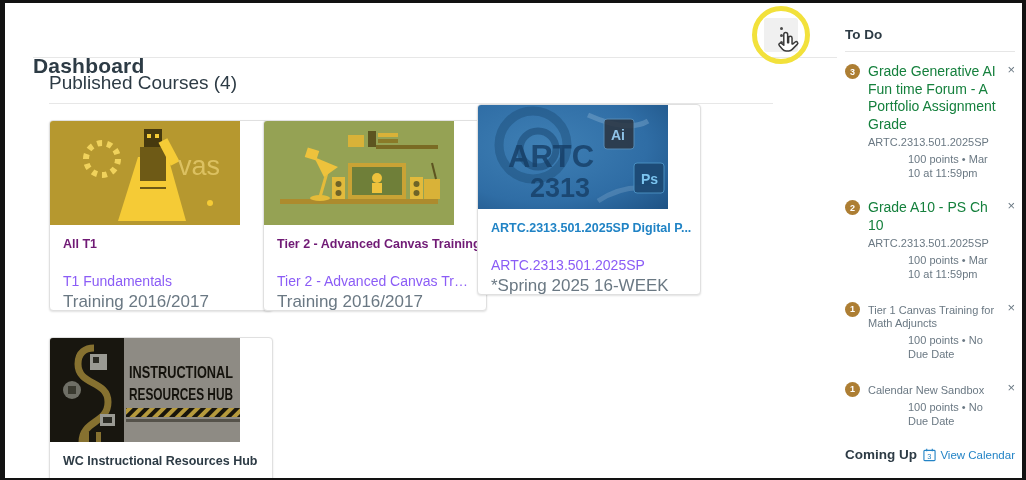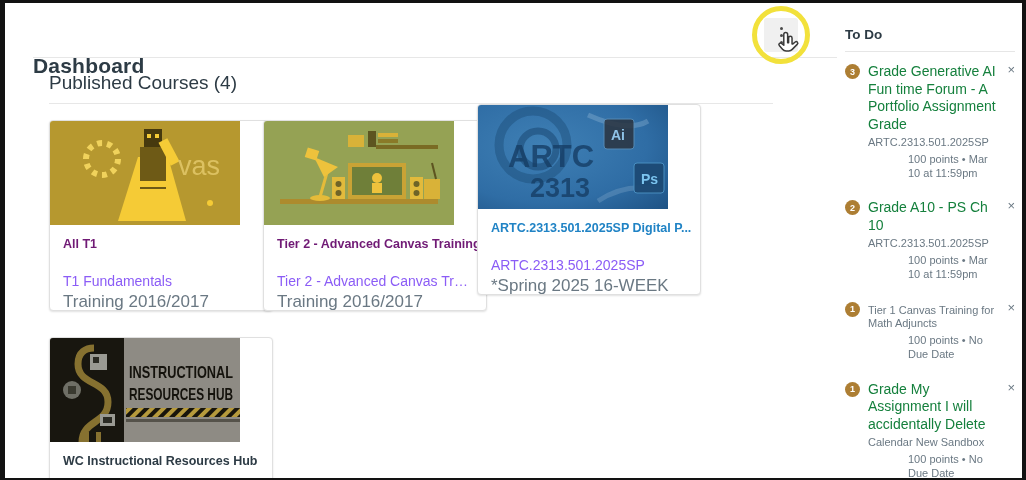--- a/index.html
+++ b/index.html
@@ -272,21 +272,20 @@
     <div class="todo-text">
       <div class="item-course">Tier 1 Canvas Training for Math Adjuncts</div>
       <div class="item-meta">100 points • No Due Date</div>
     </div>
     <button class="item-close">×</button>
   </div>
 
   <div class="todo-item">
     <span class="todo-badge">1</span>
     <div class="todo-text">
-      <a class="item-link">Grade My Assignment I will accidentally Delete</a>
       <div class="item-course">Calendar New Sandbox</div>
       <div class="item-meta">100 points • No Due Date</div>
     </div>
     <button class="item-close">×</button>
   </div>
 
   <div class="comingup-head">
     <div class="side-heading" style="margin-top:0;">Coming Up</div>
     <a class="view-calendar">
       <svg class="cal-icon" viewBox="0 0 14 15">

